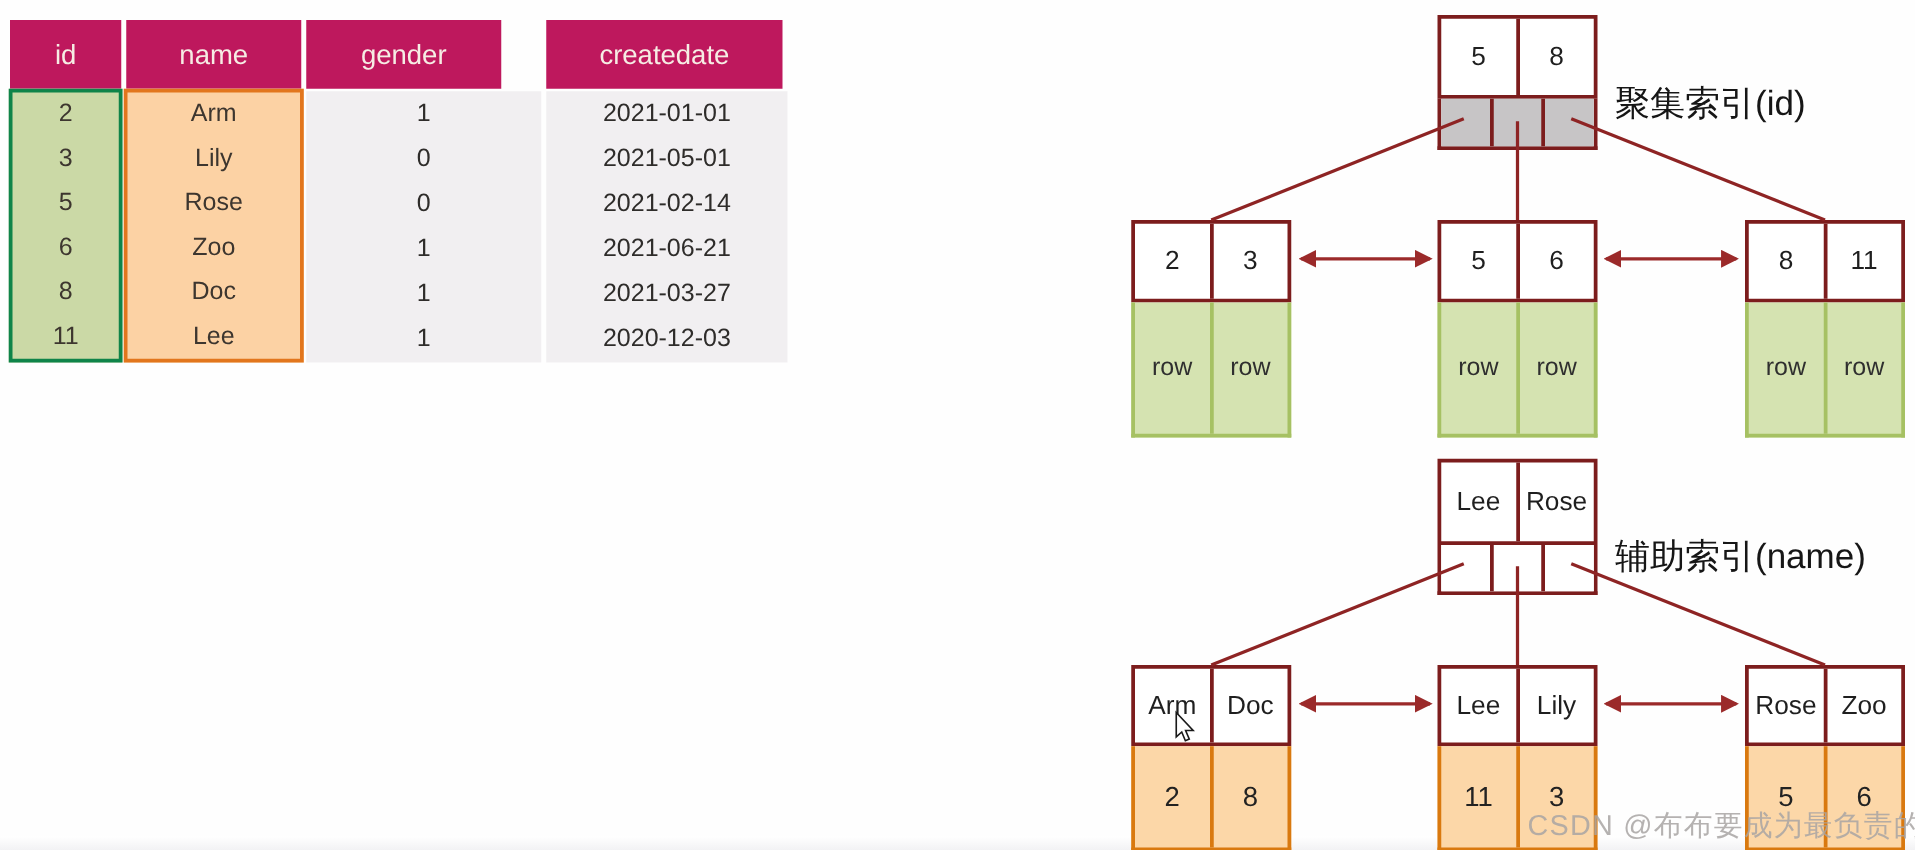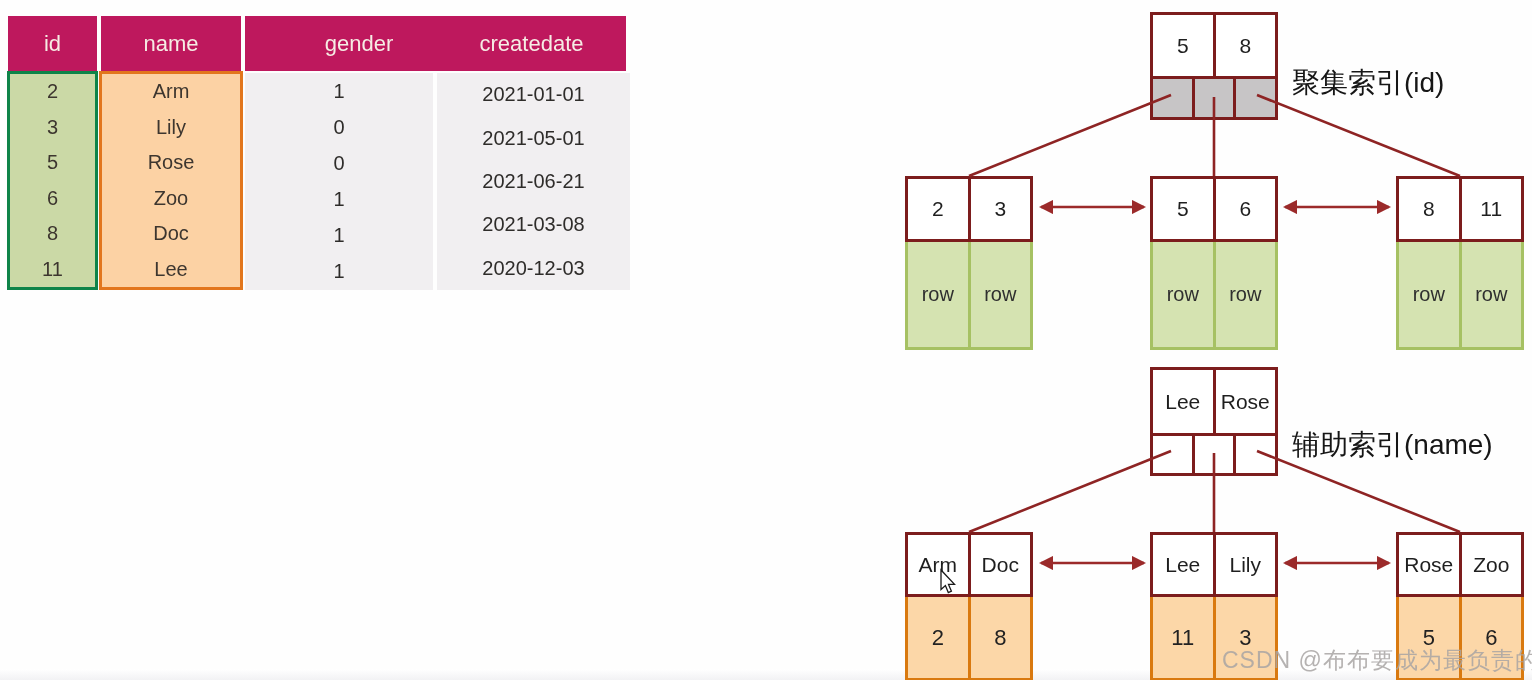--- a/index.html
+++ b/index.html
@@ -49,21 +49,21 @@
     background:linear-gradient(#ffffff,#f2f2f4);z-index:1;}
 </style>
 </head>
 <body>
 
 <div id="stage">
 
   <div>
     <div class="hcell" style="left:8px;width:89px;">id</div>
     <div class="hcell" style="left:101px;width:140px;">name</div>
-    <div class="hcell" style="left:245px;width:156px;padding-left:36px;">gender</div>
+    <div class="hcell" style="left:245px;width:156px;">gender</div>
     <div class="hcell" style="left:437px;width:189px;">createdate</div>
 
     <div class="colbox" id="idBox">
       <div class="tcell">2</div>
       <div class="tcell">3</div>
       <div class="tcell">5</div>
       <div class="tcell">6</div>
       <div class="tcell">8</div>
       <div class="tcell">11</div>
     </div>
@@ -82,22 +82,23 @@
       <div class="tcell">0</div>
       <div class="tcell">0</div>
       <div class="tcell">1</div>
       <div class="tcell">1</div>
       <div class="tcell">1</div>
     </div>
 
     <div class="graycol" id="dateCol">
       <div class="tcell">2021-01-01</div>
       <div class="tcell">2021-05-01</div>
+      <div class="tcell">2021-02-14</div>
       <div class="tcell">2021-06-21</div>
-      <div class="tcell">2021-03-08</div>
+      <div class="tcell">2021-03-27</div>
       <div class="tcell">2020-12-03</div>
     </div>
   </div>
 
   <div class="treelabel" style="left:1292px;top:64px;">聚集索引(id)</div>
 
   <div class="node" style="left:1150px;top:12px;width:128px;">
     <div class="keys" style="height:61px;">
       <div class="kcell">5</div>
       <div class="kcell">8</div>

